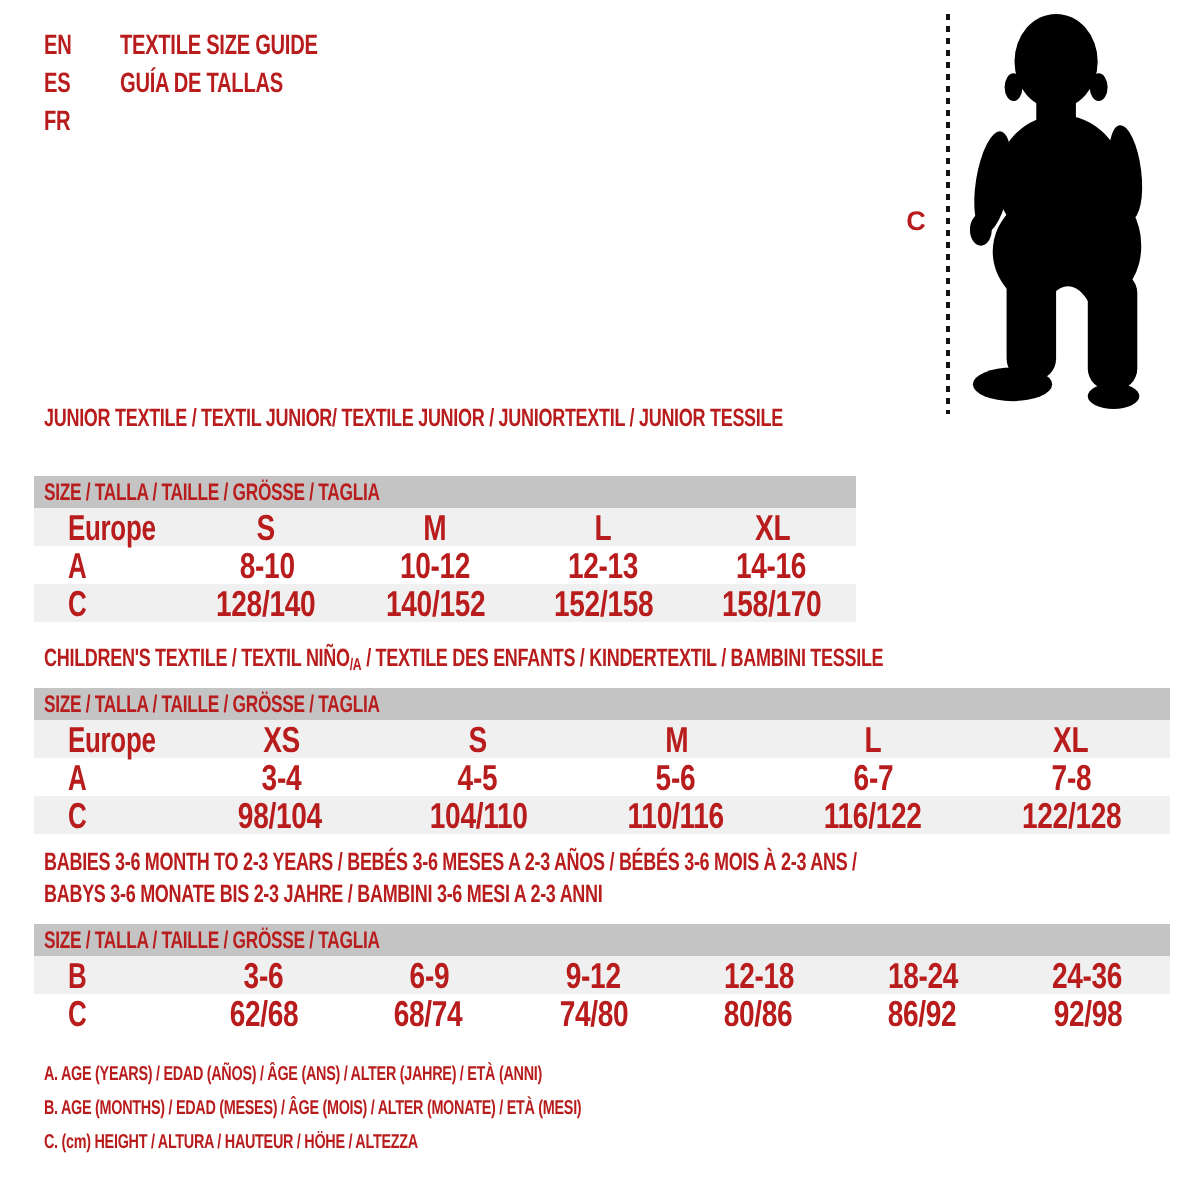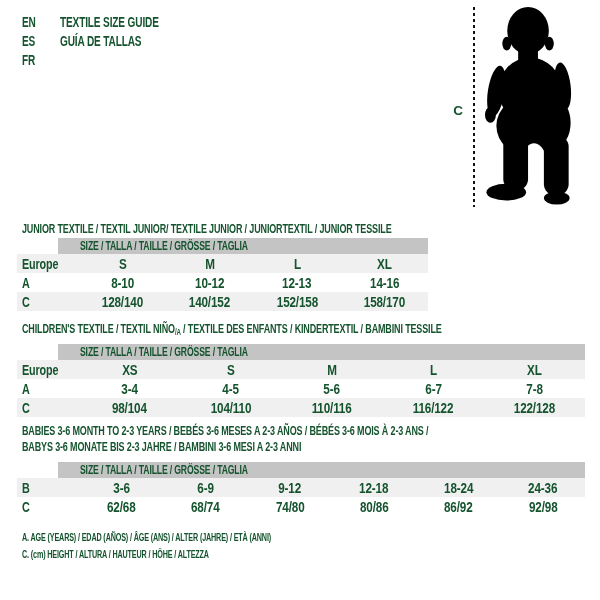--- a/index.html
+++ b/index.html
@@ -1,39 +1,39 @@
 <!DOCTYPE html>
 <html><head>
 <meta charset="utf-8">
 <style>
   html,body{margin:0;padding:0;background:#fff;}
   .page{
     position:relative;width:600px;height:600px;background:#ffffff;
     font-family:"Liberation Sans","DejaVu Sans",sans-serif;
-    font-weight:bold;color:#14532d;overflow:hidden;
+    font-weight:bold;color:#b91c1c;overflow:hidden;
   }
   .abs{position:absolute;}
   
   .cond{display:inline-block;transform:scaleX(0.72);transform-origin:0 50%;letter-spacing:-0.2px;white-space:nowrap;}
   .condc{display:inline-block;transform:scaleX(0.78);transform-origin:50% 50%;letter-spacing:-0.2px;white-space:nowrap;}
   
   .lang-list{left:22px;top:12px;}
   .lang-row{display:flex;height:19px;align-items:center;font-size:14px;}
   .lang-code{width:38px;flex:0 0 38px;}
   
   .measure-line{left:473px;top:7px;width:2px;height:200px;
     background:repeating-linear-gradient(to bottom,#111 0 3px,transparent 3px 6px);}
   .measure-label{left:448px;top:103px;width:20px;font-size:13.5px;text-align:center;}
   
   .sec-title{font-size:12.5px;line-height:16px;white-space:nowrap;}
   .sec-title sub{font-size:8.5px;vertical-align:-2px;}
   
   .size-table{position:absolute;}
-  .tbar{height:16px;background:#c4c4c4;display:flex;align-items:center;padding-left:22px;font-size:12px;margin-left:41px;}
-  .trow{display:grid;height:19px;align-items:center;font-size:15px;}
+  .tbar{height:16px;background:#c4c4c4;display:flex;align-items:center;padding-left:5px;font-size:12px;}
+  .trow{display:grid;height:19px;align-items:center;font-size:18px;padding-left:12px;}
   .trow:nth-of-type(even){background:#f0f0f0;}
   .cols4{grid-template-columns:62px repeat(4,1fr);}
   .cols5{grid-template-columns:62px repeat(5,1fr);}
   .cols6{grid-template-columns:62px repeat(6,1fr);}
   .tlabel{padding-left:5px;text-align:left;}
   .tcell{text-align:center;}
   
   .footnotes{left:22px;top:529px;}
   .footnote{height:17px;font-size:10px;line-height:17px;}
 </style>
@@ -72,21 +72,21 @@
       <ellipse cx="50" cy="123" rx="37" ry="32"></ellipse>
       <ellipse cx="73" cy="120" rx="15" ry="24"></ellipse>
       <path d="M37,157 C44,135 58,135 65,157 Z" fill="#fff"></path>
       <rect x="20" y="130" width="25" height="58" rx="11"></rect>
       <rect x="61" y="133" width="25" height="60" rx="11"></rect>
       <ellipse cx="23" cy="190" rx="20" ry="8.5"></ellipse>
       <ellipse cx="74" cy="196" rx="13" ry="6.5"></ellipse>
     </g>
   </svg>
 
-  <div class="abs sec-title" style="left:22px;top:201px;margin-top:20px;">
+  <div class="abs sec-title" style="left:22px;top:201px;">
     <span class="cond">JUNIOR TEXTILE / TEXTIL JUNIOR/ TEXTILE JUNIOR / JUNIORTEXTIL / JUNIOR TESSILE</span>
   </div>
   <div class="size-table" style="left:17px;top:238px;width:411px;">
     <div class="tbar">
       <span class="cond">SIZE / TALLA / TAILLE / GRÖSSE / TAGLIA</span>
     </div>
     <div class="trow cols4">
       <span class="tlabel"><span class="cond">Europe</span></span>
       <span class="tcell"><span class="condc">S</span></span>
       <span class="tcell"><span class="condc">M</span></span>
@@ -165,16 +165,17 @@
       <span class="tcell"><span class="condc">68/74</span></span>
       <span class="tcell"><span class="condc">74/80</span></span>
       <span class="tcell"><span class="condc">80/86</span></span>
       <span class="tcell"><span class="condc">86/92</span></span>
       <span class="tcell"><span class="condc">92/98</span></span>
     </div>
   </div>
 
   <div class="abs footnotes">
     <div class="footnote"><span class="cond">A. AGE (YEARS) / EDAD (AÑOS) / ÂGE (ANS) / ALTER (JAHRE) / ETÀ (ANNI)</span></div>
+    <div class="footnote"><span class="cond">B. AGE (MONTHS) / EDAD (MESES) / ÂGE (MOIS) / ALTER (MONATE) / ETÀ (MESI)</span></div>
     <div class="footnote"><span class="cond">C. (cm) HEIGHT / ALTURA / HAUTEUR / HÖHE / ALTEZZA</span></div>
   </div>
 
 </div>
 
 </body></html>

